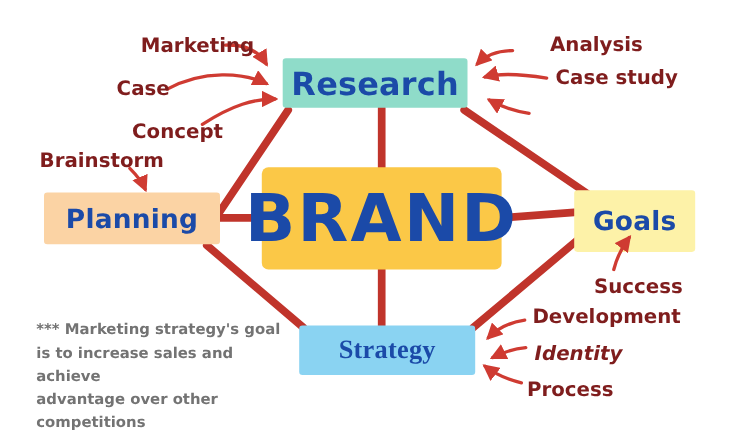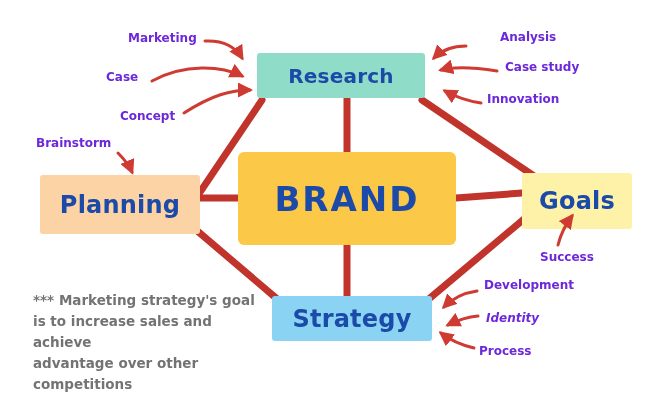--- a/index.html
+++ b/index.html
@@ -26,51 +26,52 @@
     font-weight:700;
     letter-spacing:.2px;
     border-radius:3px;
     box-sizing:border-box;
     text-align:center;
     white-space:nowrap;
   }
   .node.brand{
     left:238px;top:152px;width:218px;height:93px;
     background:#fbc847;
-    font-size:34px;
+    font-size:60px;
     letter-spacing:2px;
     border-radius:6px;
   }
   .node.research{
     left:257px;top:53px;width:168px;height:45px;
     background:#8fdcc9;
-    font-size:20px;
+    font-size:29px;
   }
   .node.planning{
-    left:40px;top:175px;width:160px;height:59px;
+    left:40px;top:175px;width:160px;height:47px;
     background:#fbd3a4;
     font-size:24px;
   }
   .node.goals{
     left:522px;top:173px;width:110px;height:56px;
     background:#fdf2a8;
     font-size:24px;
   }
   .node.strategy{
     left:272px;top:296px;width:160px;height:45px;
     background:#8ad3f2;
     font-size:24px;
+    font-family:Liberation Serif, serif;
   }
 
   .tag{
     position:absolute;
     z-index:4;
-    color:#6d28d9;
+    color:#7f1d1d;
     font-family:"DejaVu Sans", sans-serif;
-    font-size:12px;
+    font-size:18px;
     font-weight:600;
     white-space:nowrap;
   }
 
   .note{
     position:absolute;
     z-index:4;
     left:33px;top:290px;width:240px;
     color:#737373;
     font-family:"DejaVu Sans", sans-serif;
@@ -130,21 +131,20 @@
     </g>
   </svg>
 
   <div class="tag" style="left:128px;top:31px;">Marketing</div>
   <div class="tag" style="left:106px;top:70px;">Case</div>
   <div class="tag" style="left:120px;top:109px;">Concept</div>
   <div class="tag" style="left:36px;top:136px;text-align:right;">Brainstorm</div>
 
   <div class="tag" style="left:500px;top:30px;">Analysis</div>
   <div class="tag" style="left:505px;top:60px;">Case study</div>
-  <div class="tag" style="left:487px;top:92px;">Innovation</div>
 
   <div class="tag" style="left:540px;top:250px;">Success</div>
   <div class="tag" style="left:484px;top:278px;text-align:right;">Development</div>
   <div class="tag" style="left:486px;top:311px;font-style:italic;">Identity</div>
   <div class="tag" style="left:479px;top:344px;">Process</div>
 
   <div class="note">
     <span class="ln">*** Marketing strategy's goal</span>
     <span class="ln">is to increase sales and achieve</span>
     <span class="ln">advantage over other competitions</span>

